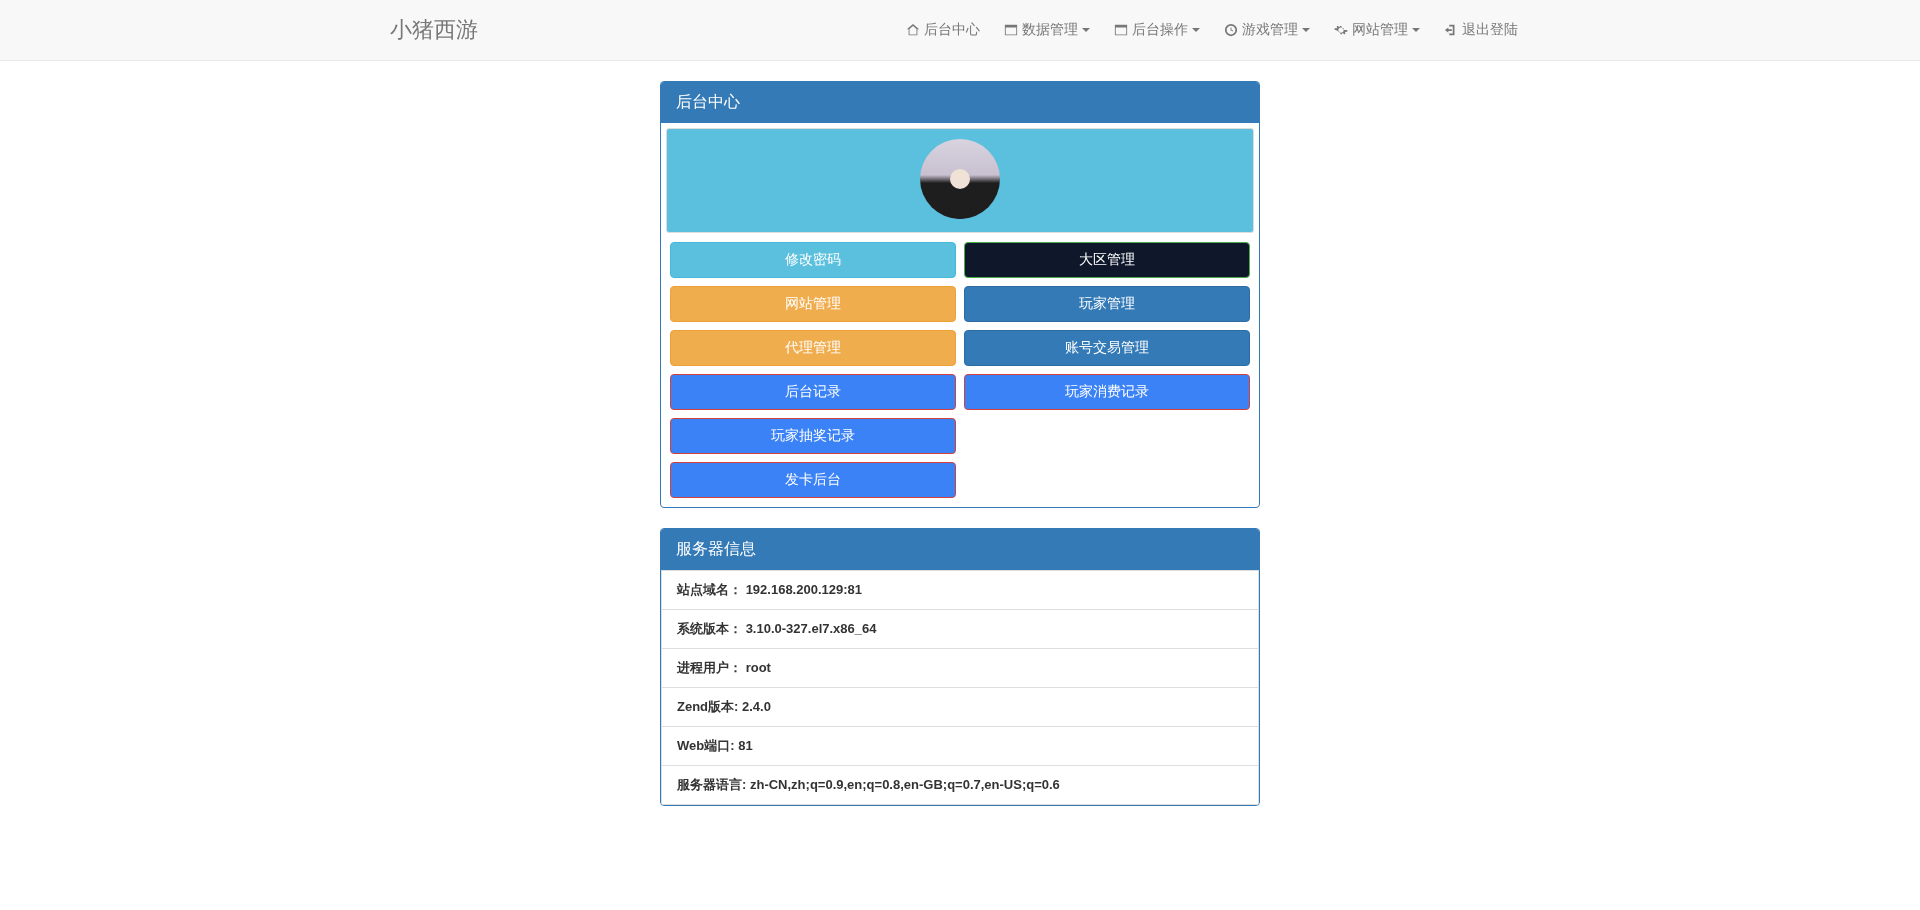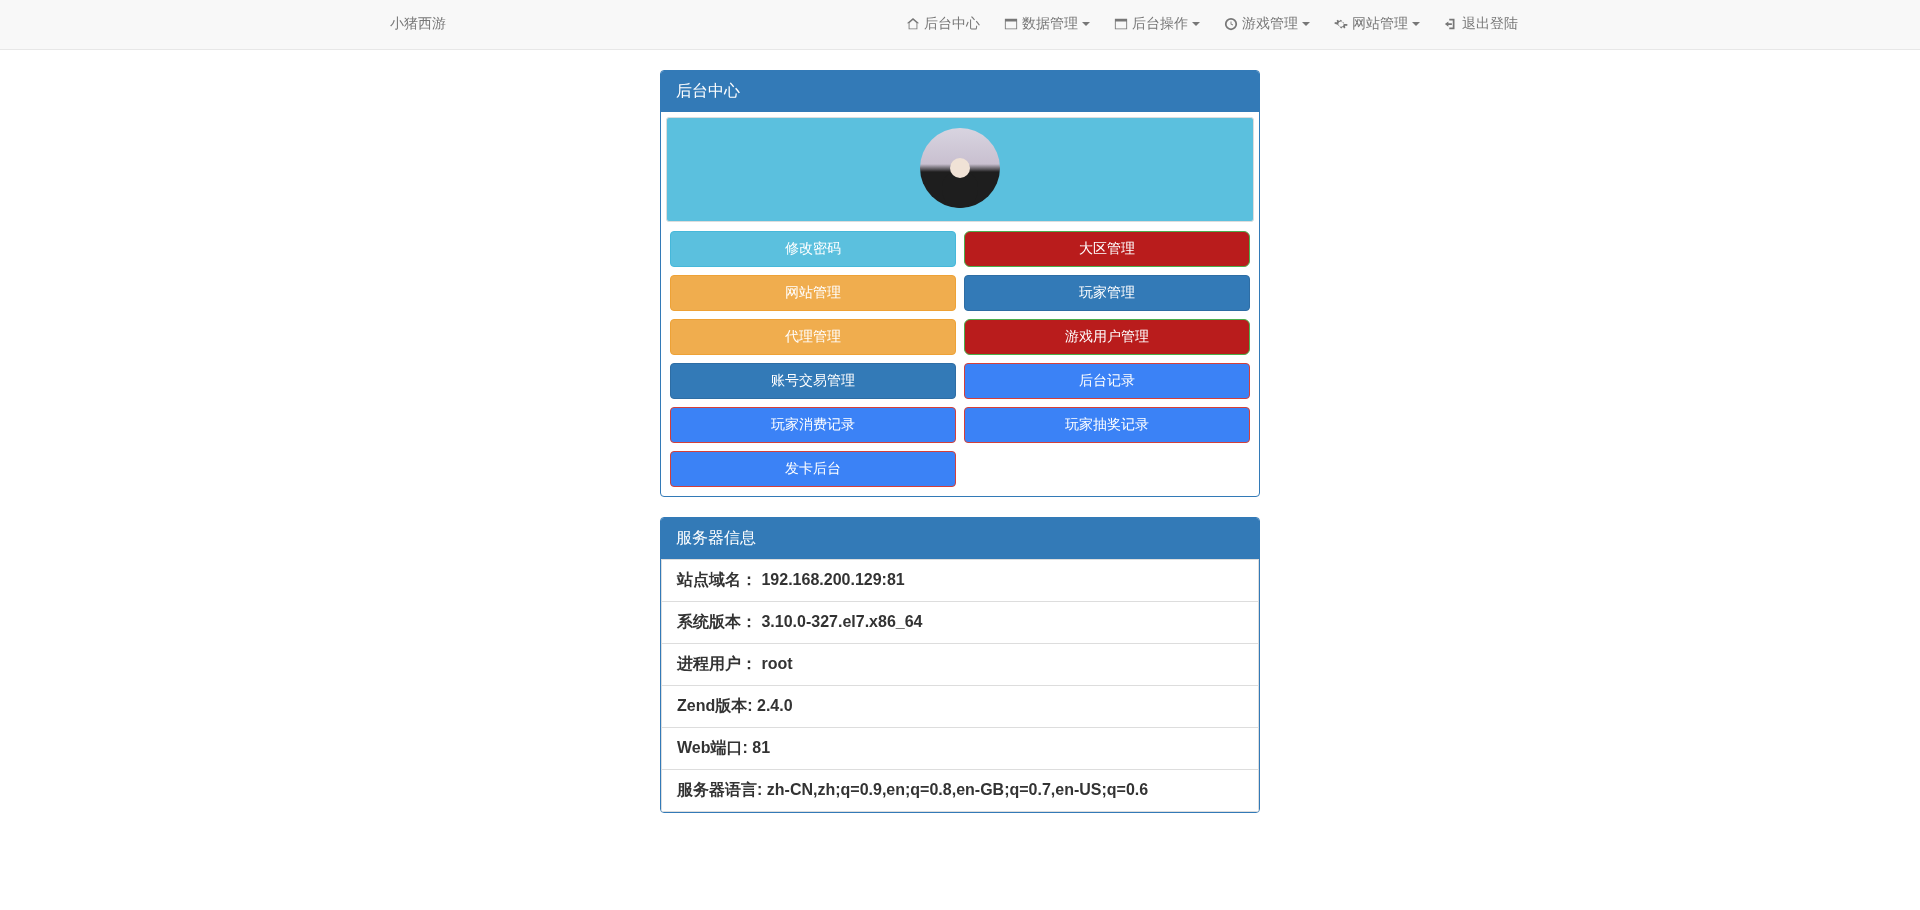--- a/index.html
+++ b/index.html
@@ -16,21 +16,21 @@
 }
 .navbar-inner {
   width: 1170px;
   margin: 0 auto;
   display: flex;
   justify-content: space-between;
   align-items: center;
   padding: 0 15px;
 }
 .navbar-brand {
-  font-size: 14px;
+  font-size: 22px;
   color: #777;
   text-decoration: none;
   padding: 15px 0;
 }
 .nav-right {
   display: flex;
   list-style: none;
 }
 .nav-right li { position: relative; }
 .nav-right a {
@@ -122,31 +122,31 @@
   text-align: center;
   color: #fff;
   font-size: 14px;
   border-radius: 4px;
   border: 1px solid transparent;
   cursor: pointer;
   text-decoration: none;
 }
 .btn-info    { background:#5bc0de; border-color:#46b8da; }
 .btn-primary { background:#337ab7; border-color:#2e6da4; }
-.btn-success { background:#b91c1c; border-color:#4cae4c;border-radius:6px; }
+.btn-success { background:#0f172a; border-color:#4cae4c; }
 .btn-warning { background:#f0ad4e; border-color:#eea236; }
 .btn-danger  { background:#3b82f6; border-color:#d43f3a; }
 .list-group {
   list-style: none;
 }
 .list-group-item {
   padding: 10px 15px;
   border: 1px solid #ddd;
   border-top: none;
-  font-size: 16px;
+  font-size: 13px;
 }
 .list-group-item:first-child { border-top: 1px solid #ddd; }
 .list-group-item strong { font-weight: bold; }
 svg { width:14px; height:14px; fill:currentColor; }
 .center-wrap {
   width: 600px;
   margin: 0 auto;
 }
 </style>
 </head>
@@ -243,23 +243,20 @@
           <div class="btn-cell">
               <a class="btn-block btn-warning">网站管理</a>
             </div>
           <div class="btn-cell">
               <a class="btn-block btn-primary">玩家管理</a>
             </div>
           <div class="btn-cell">
               <a class="btn-block btn-warning">代理管理</a>
             </div>
           <div class="btn-cell">
-              <a class="btn-block btn-success">游戏用户管理</a>
-            </div>
-          <div class="btn-cell">
               <a class="btn-block btn-primary">账号交易管理</a>
             </div>
           <div class="btn-cell">
               <a class="btn-block btn-danger">后台记录</a>
             </div>
           <div class="btn-cell">
               <a class="btn-block btn-danger">玩家消费记录</a>
             </div>
           <div class="btn-cell">
               <a class="btn-block btn-danger">玩家抽奖记录</a>

